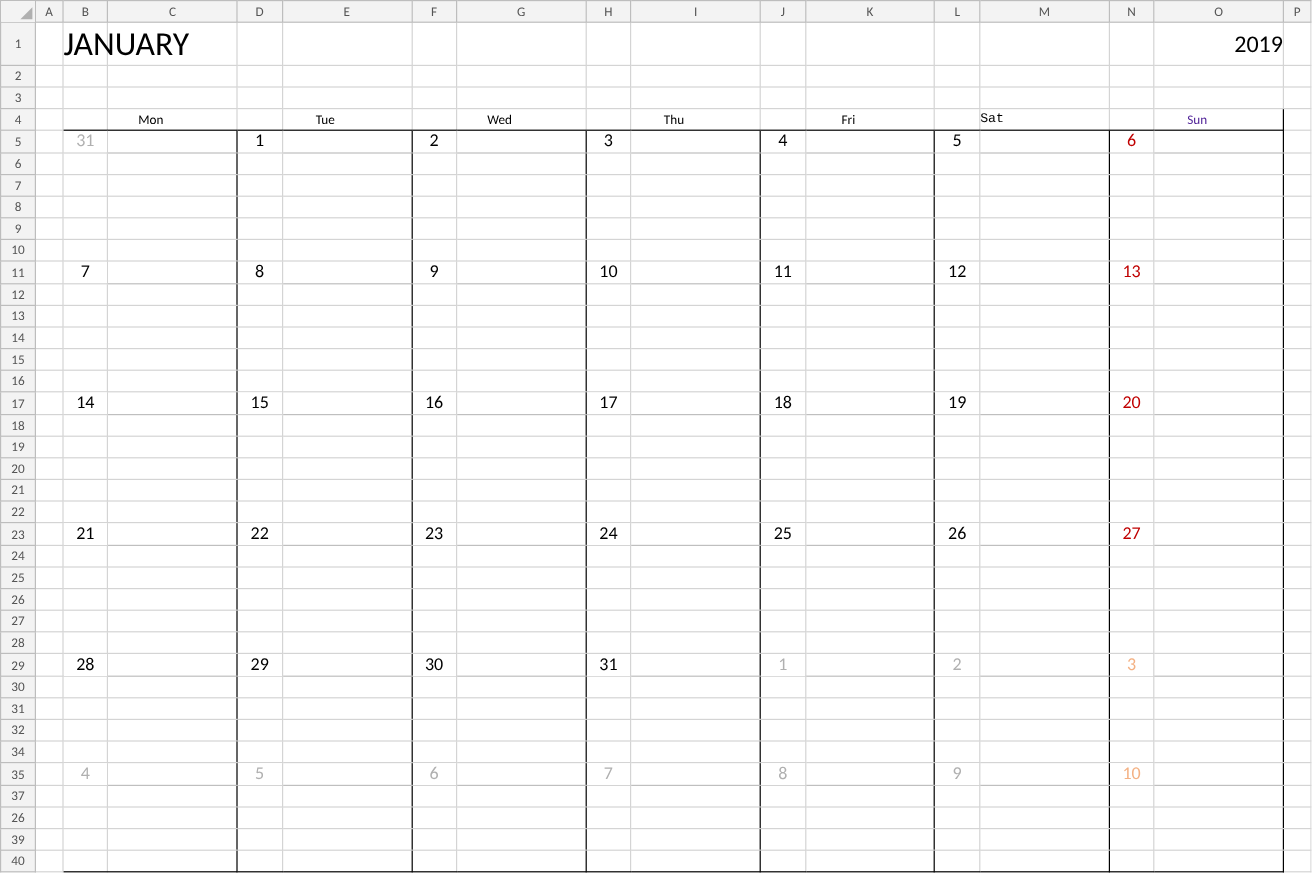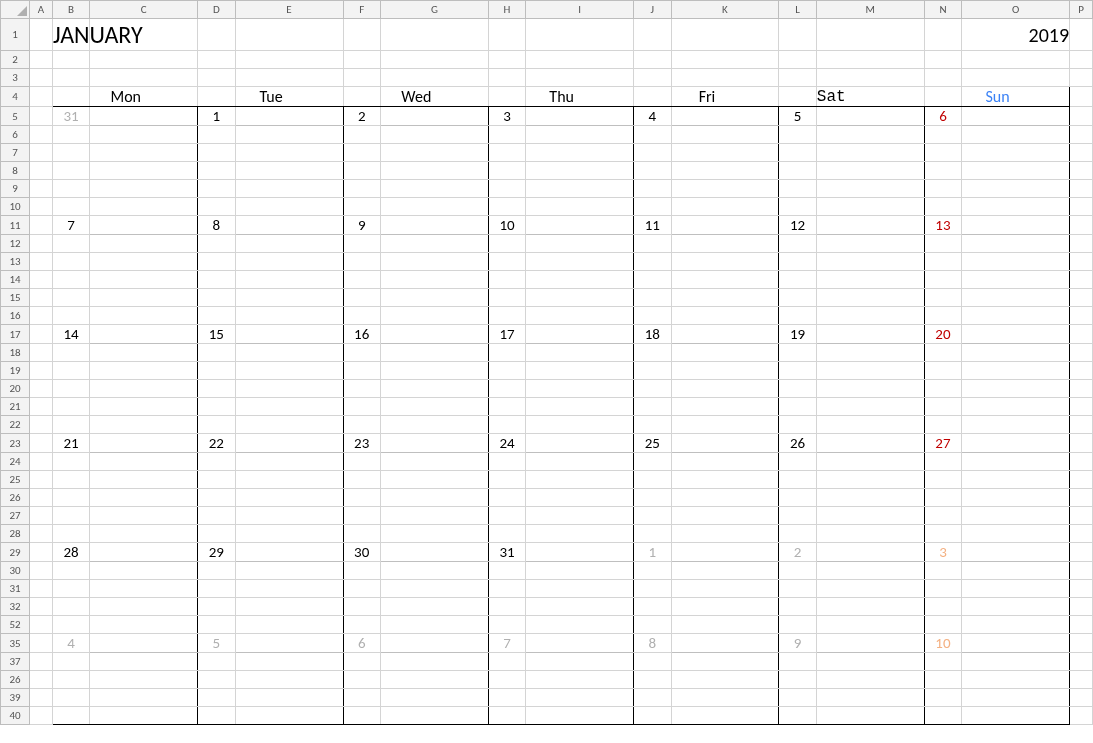--- a/index.html
+++ b/index.html
@@ -66,41 +66,41 @@
   .cL { width: 36px; }
   .cM { width: 104px; }
   .cN { width: 36px; }
   .cO { width: 104px; }
   .cP { width: 22px; }
 
   
   tr.r1 td, tr.r1 th.rowhead { height: 32px; }
 
   .title {
-    font-size: 24px;
+    font-size: 28px;
     padding-left: 4px;
     white-space: nowrap;
     overflow: visible;
   }
   .year {
     font-size: 20px;
     text-align: right;
     padding-right: 6px;
   }
 
   
   .dowcell {
     text-align: center;
-    font-size: 16px;
+    font-size: 11px;
     border-top: 1.5px solid #000 !important;
     border-bottom: 1.5px solid #000 !important;
   }
   .dowcell.first { border-left: 1.5px solid #000 !important; }
   .dowcell.last  { border-right: 1.5px solid #000 !important; }
-  .sunhead { color: #3b82f6; }
+  .sunhead { color: #4c1d95; }
 
   
   .frameL { border-left: 1.5px solid #000 !important; }
   .frameR { border-right: 1.5px solid #000 !important; }
   .frameB { border-bottom: 1.5px solid #000 !important; }
 
   
   .daynum {
     font-size: 15px;
     text-align: center;
@@ -771,21 +771,21 @@
           <td class="colsepR"></td>
           <td></td>
           <td class="colsepR"></td>
           <td></td>
           <td class="colsepR"></td>
           <td></td>
           <td class="frameR"></td>
           <td></td>
         </tr>
         <tr>
-          <th class="rowhead">52</th>
+          <th class="rowhead">34</th>
           <td></td>
           <td class="frameL"></td>
           <td class="colsepR"></td>
           <td></td>
           <td class="colsepR"></td>
           <td></td>
           <td class="colsepR"></td>
           <td></td>
           <td class="colsepR"></td>
           <td></td>

